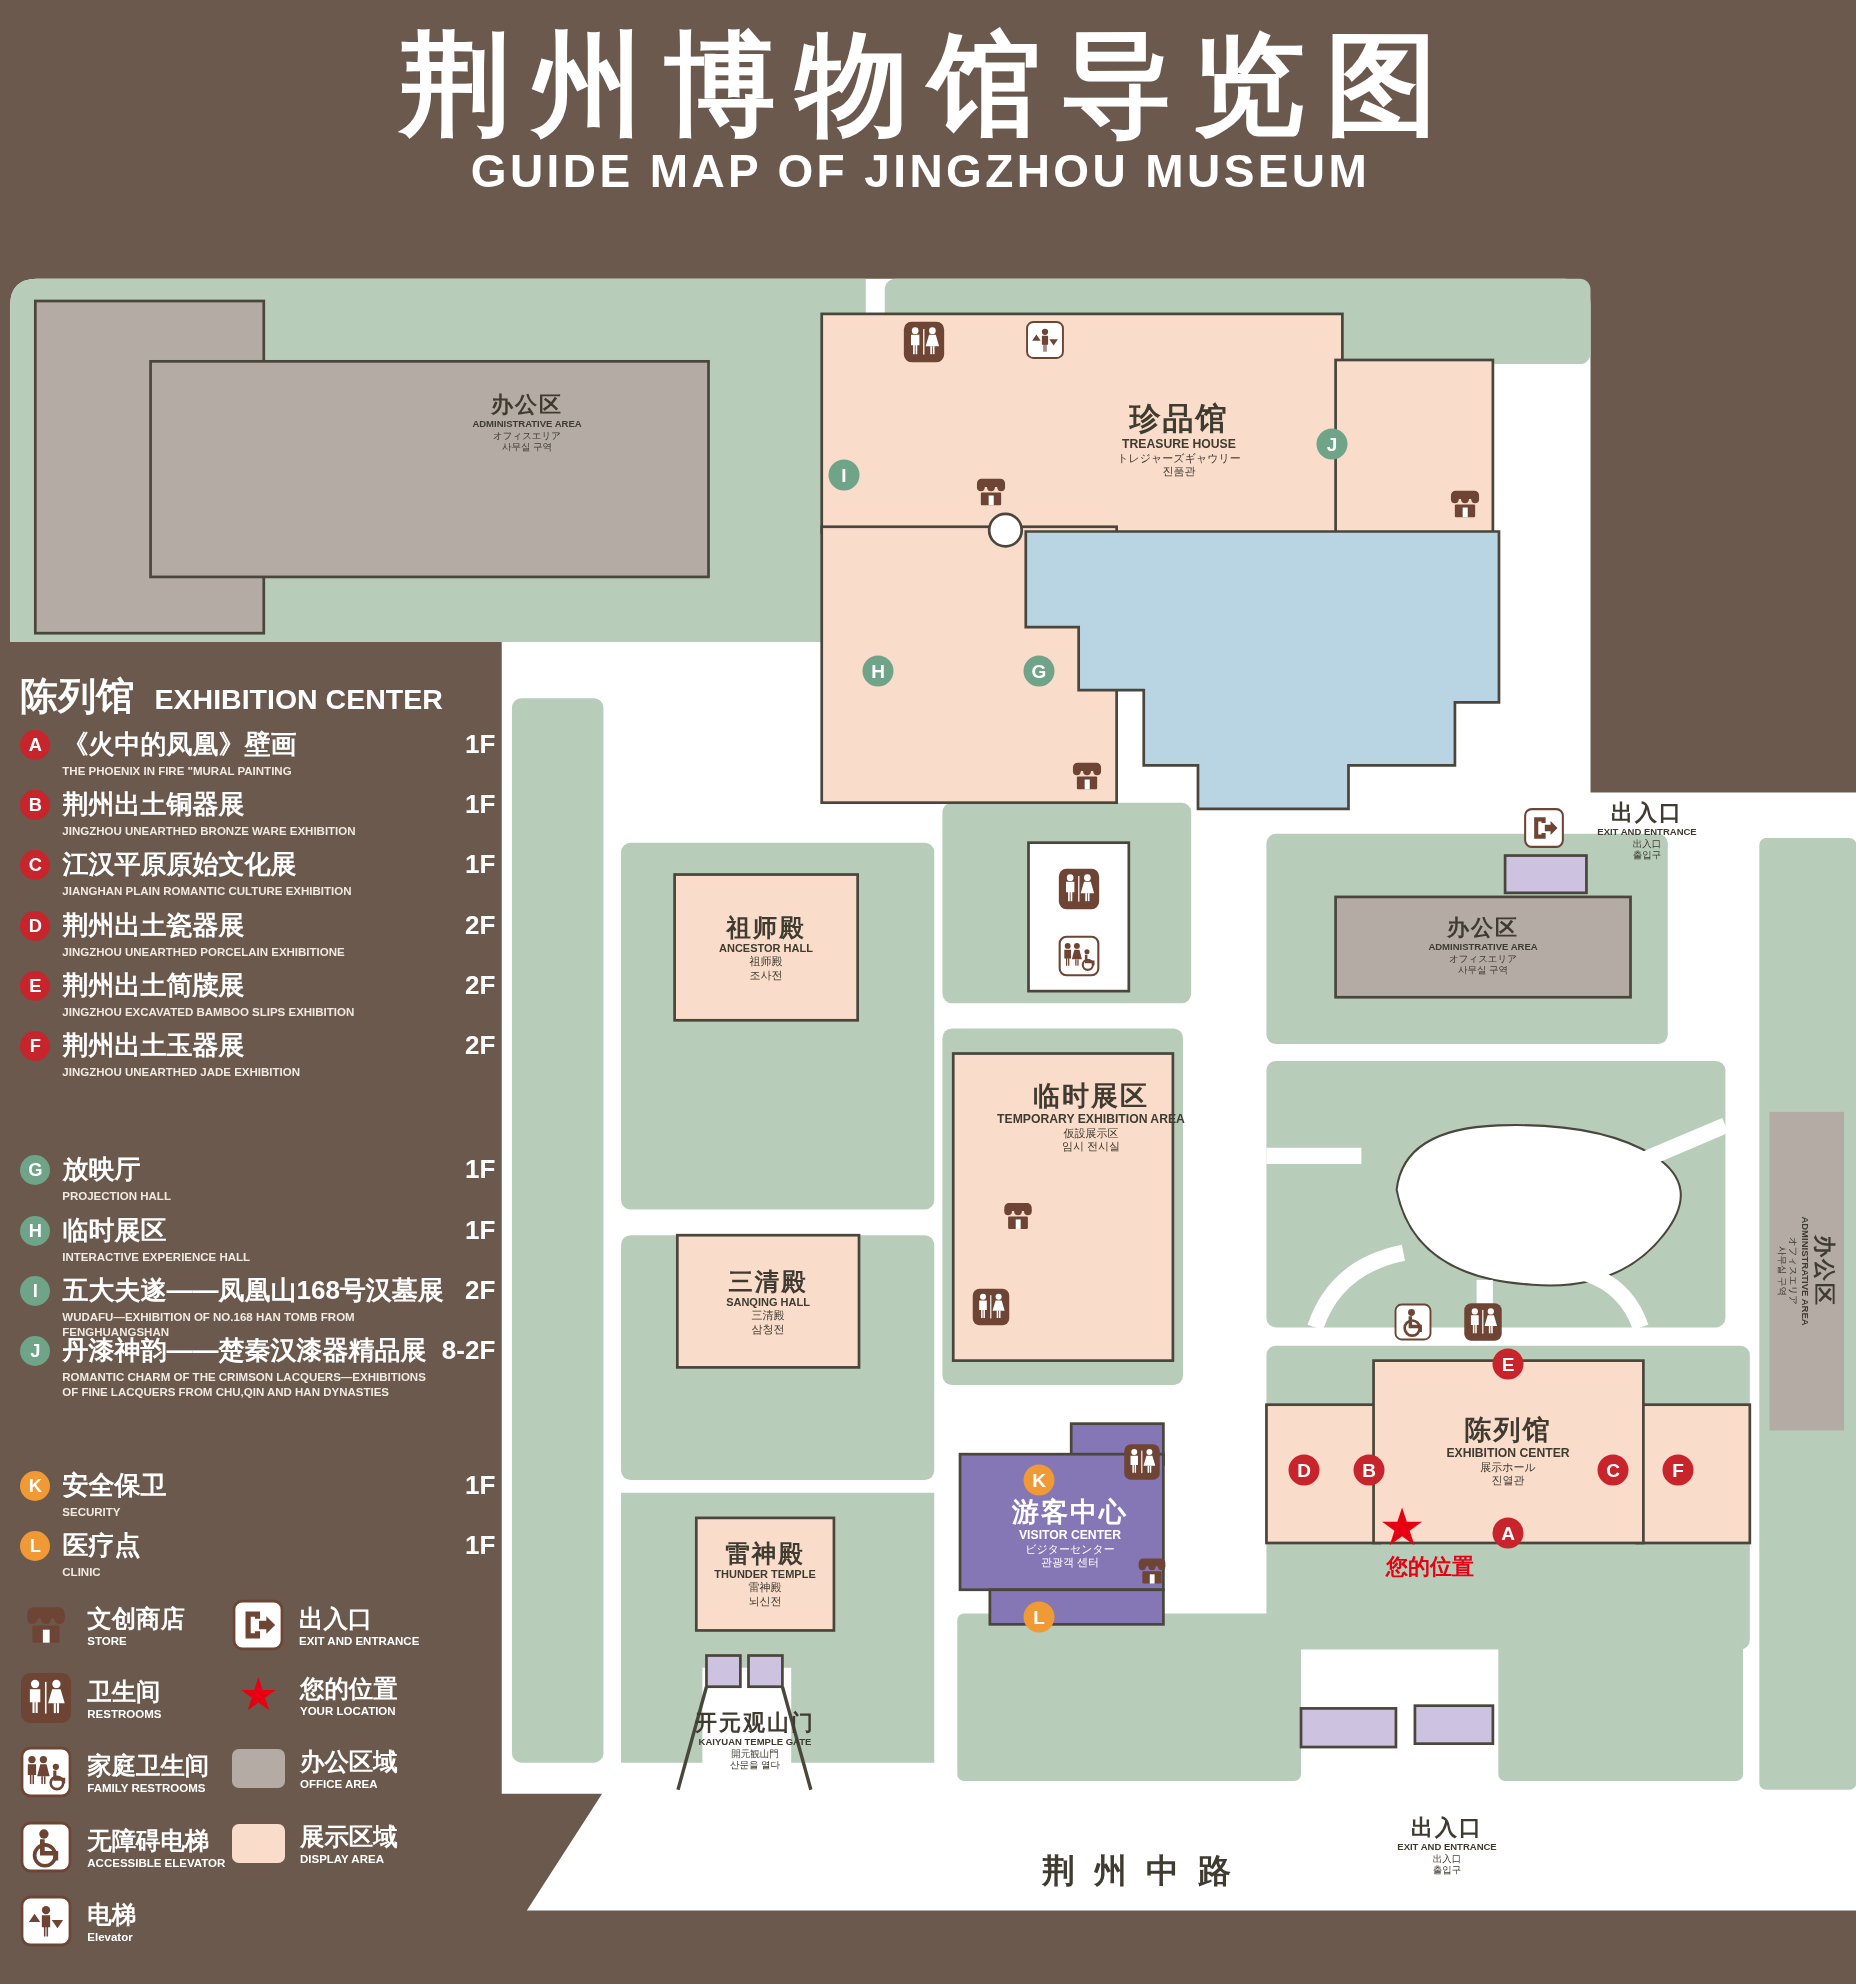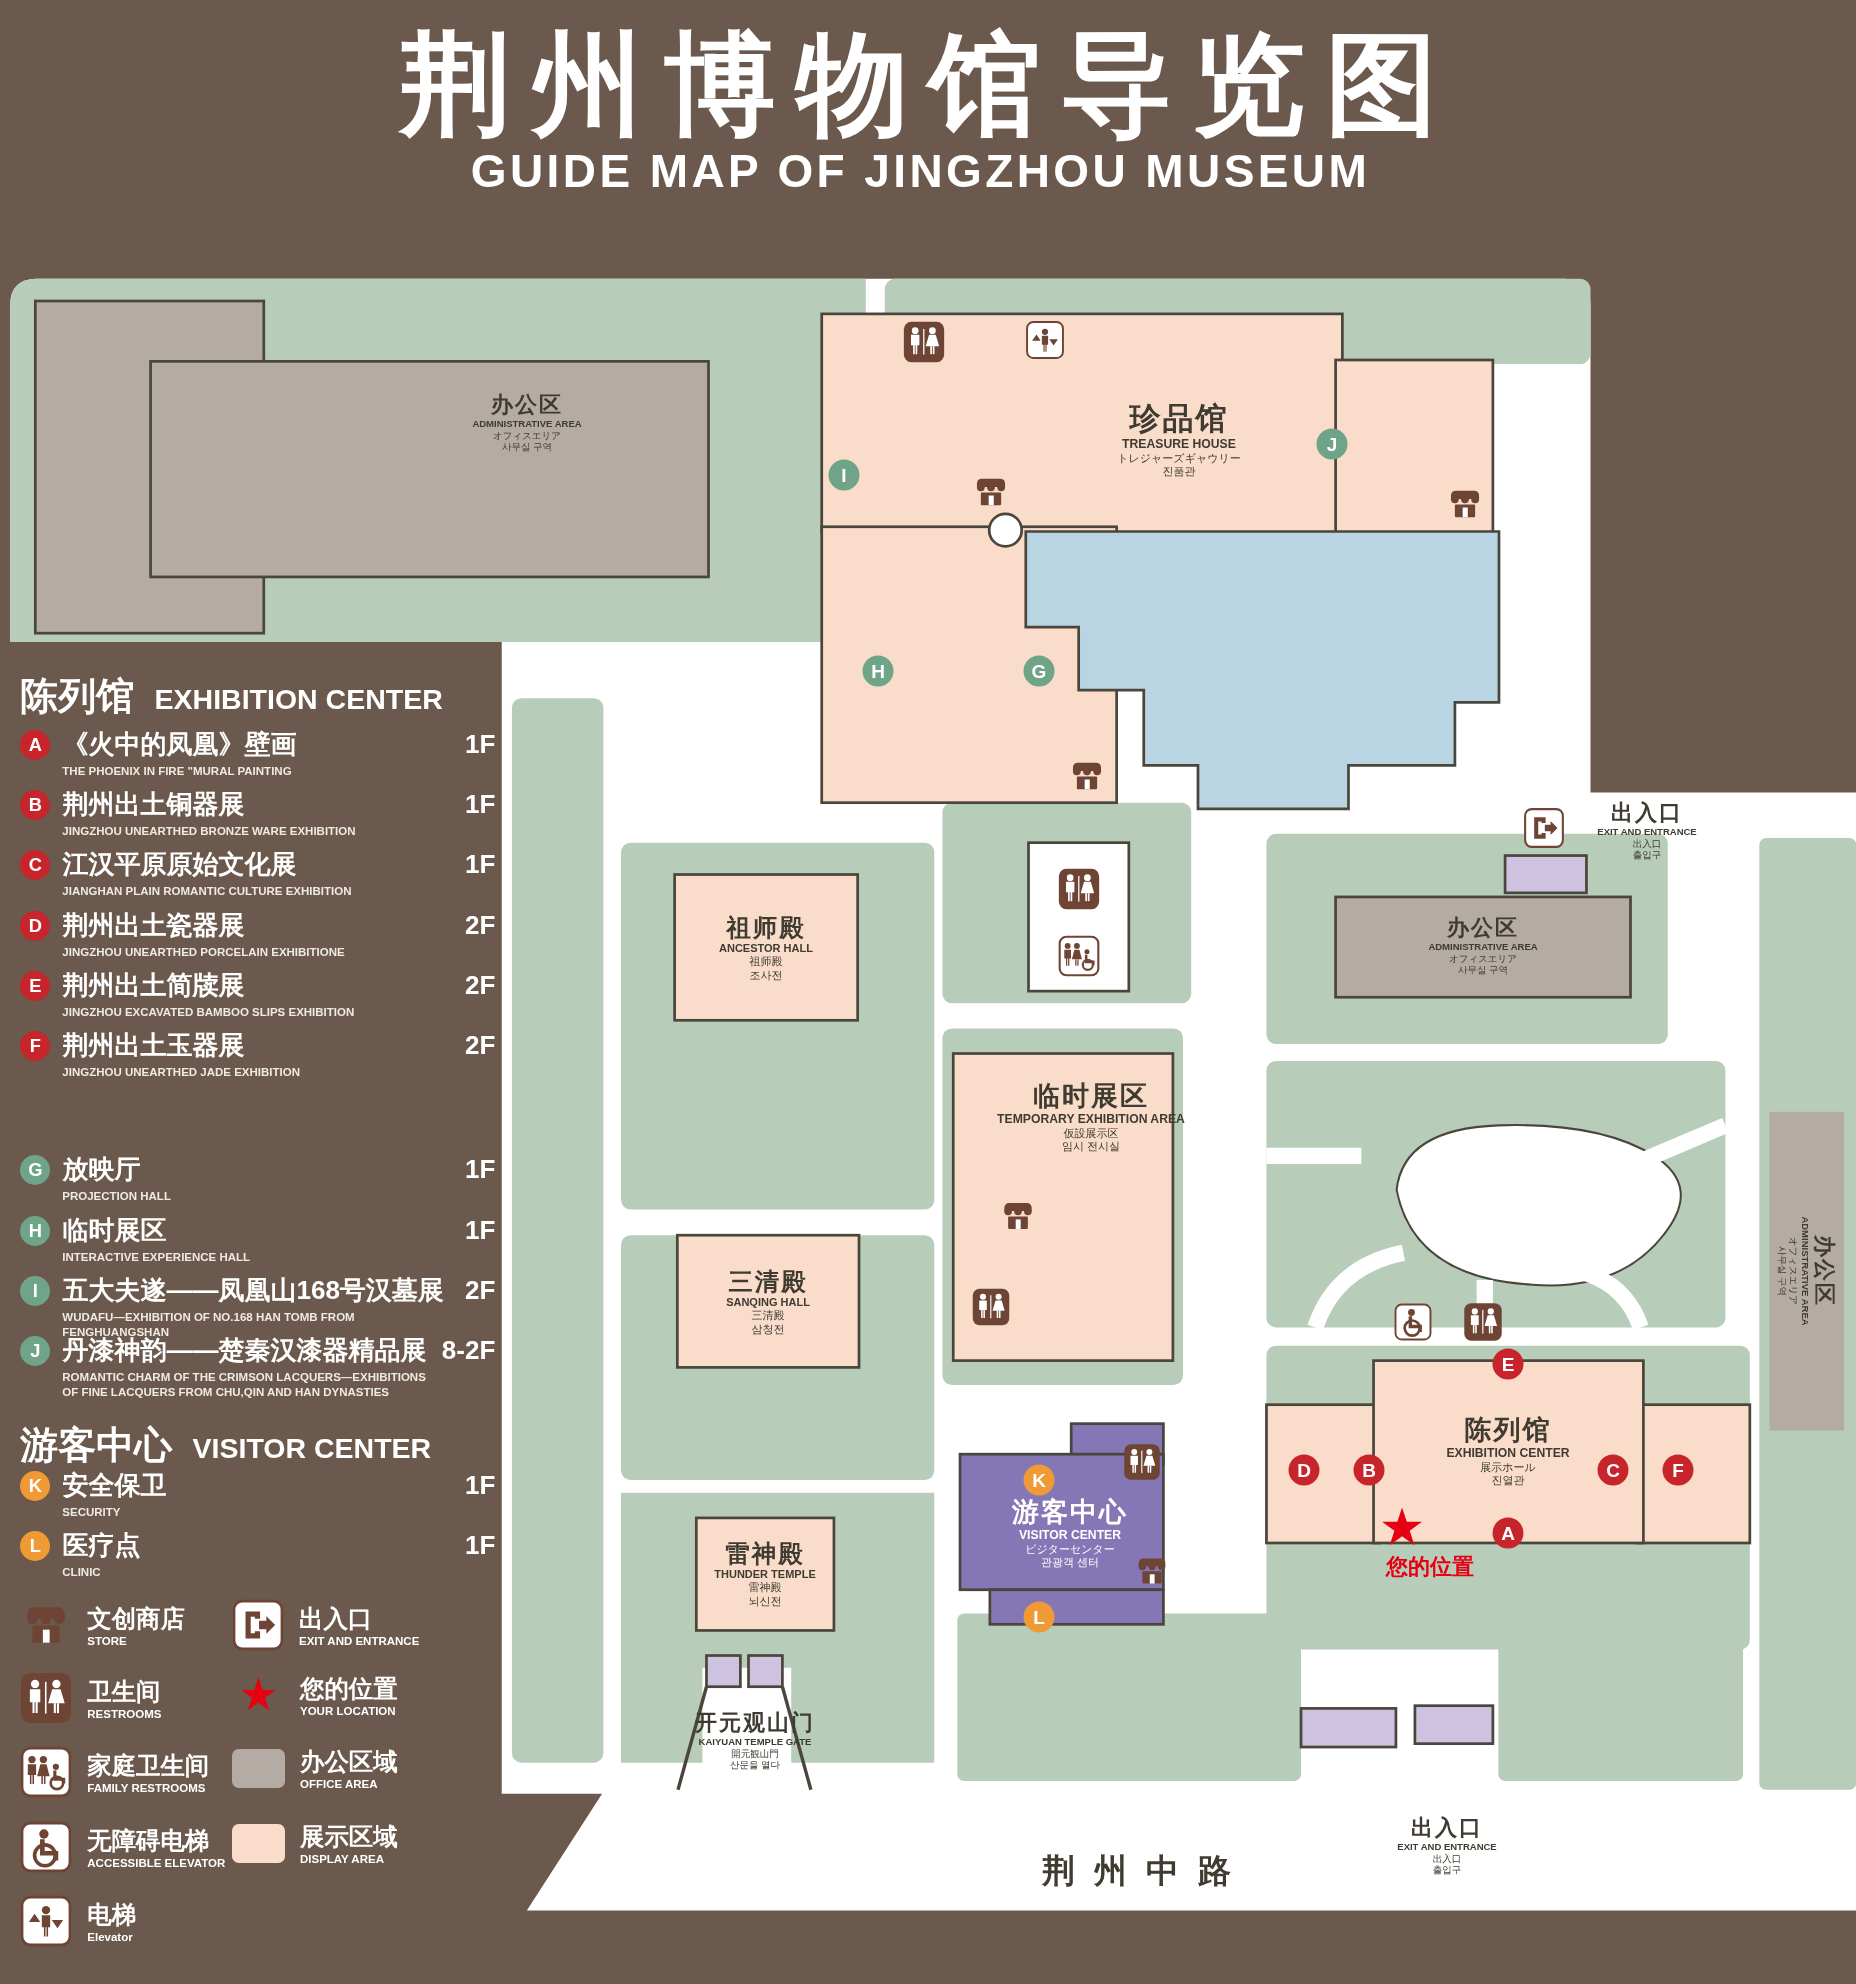--- a/index.html
+++ b/index.html
@@ -428,23 +428,20 @@
   </div>
   <div class="abs leg-item" style="top:1333px;">
     <div class="row">
         <span class="lbadge green">J</span>
       <span class="zh">丹漆神韵——楚秦汉漆器精品展</span>
       <span class="floor">8-2F</span>
       </div>
     <div class="en">ROMANTIC CHARM OF THE CRIMSON LACQUERS—EXHIBITIONS OF FINE LACQUERS FROM CHU,QIN AND HAN DYNASTIES</div>
   </div>
 
-  <div class="abs sec-hdr" style="left:20.3px; top:1420px;">
-    <span class="zh">游客中心</span><span class="en">VISITOR CENTER</span>
-  </div>
 
   <div class="abs leg-item" style="top:1468px;">
     <div class="row">
         <span class="lbadge orange">K</span>
       <span class="zh">安全保卫</span>
       <span class="floor">1F</span>
       </div>
     <div class="en">SECURITY</div>
   </div>
   <div class="abs leg-item" style="top:1528px;">

